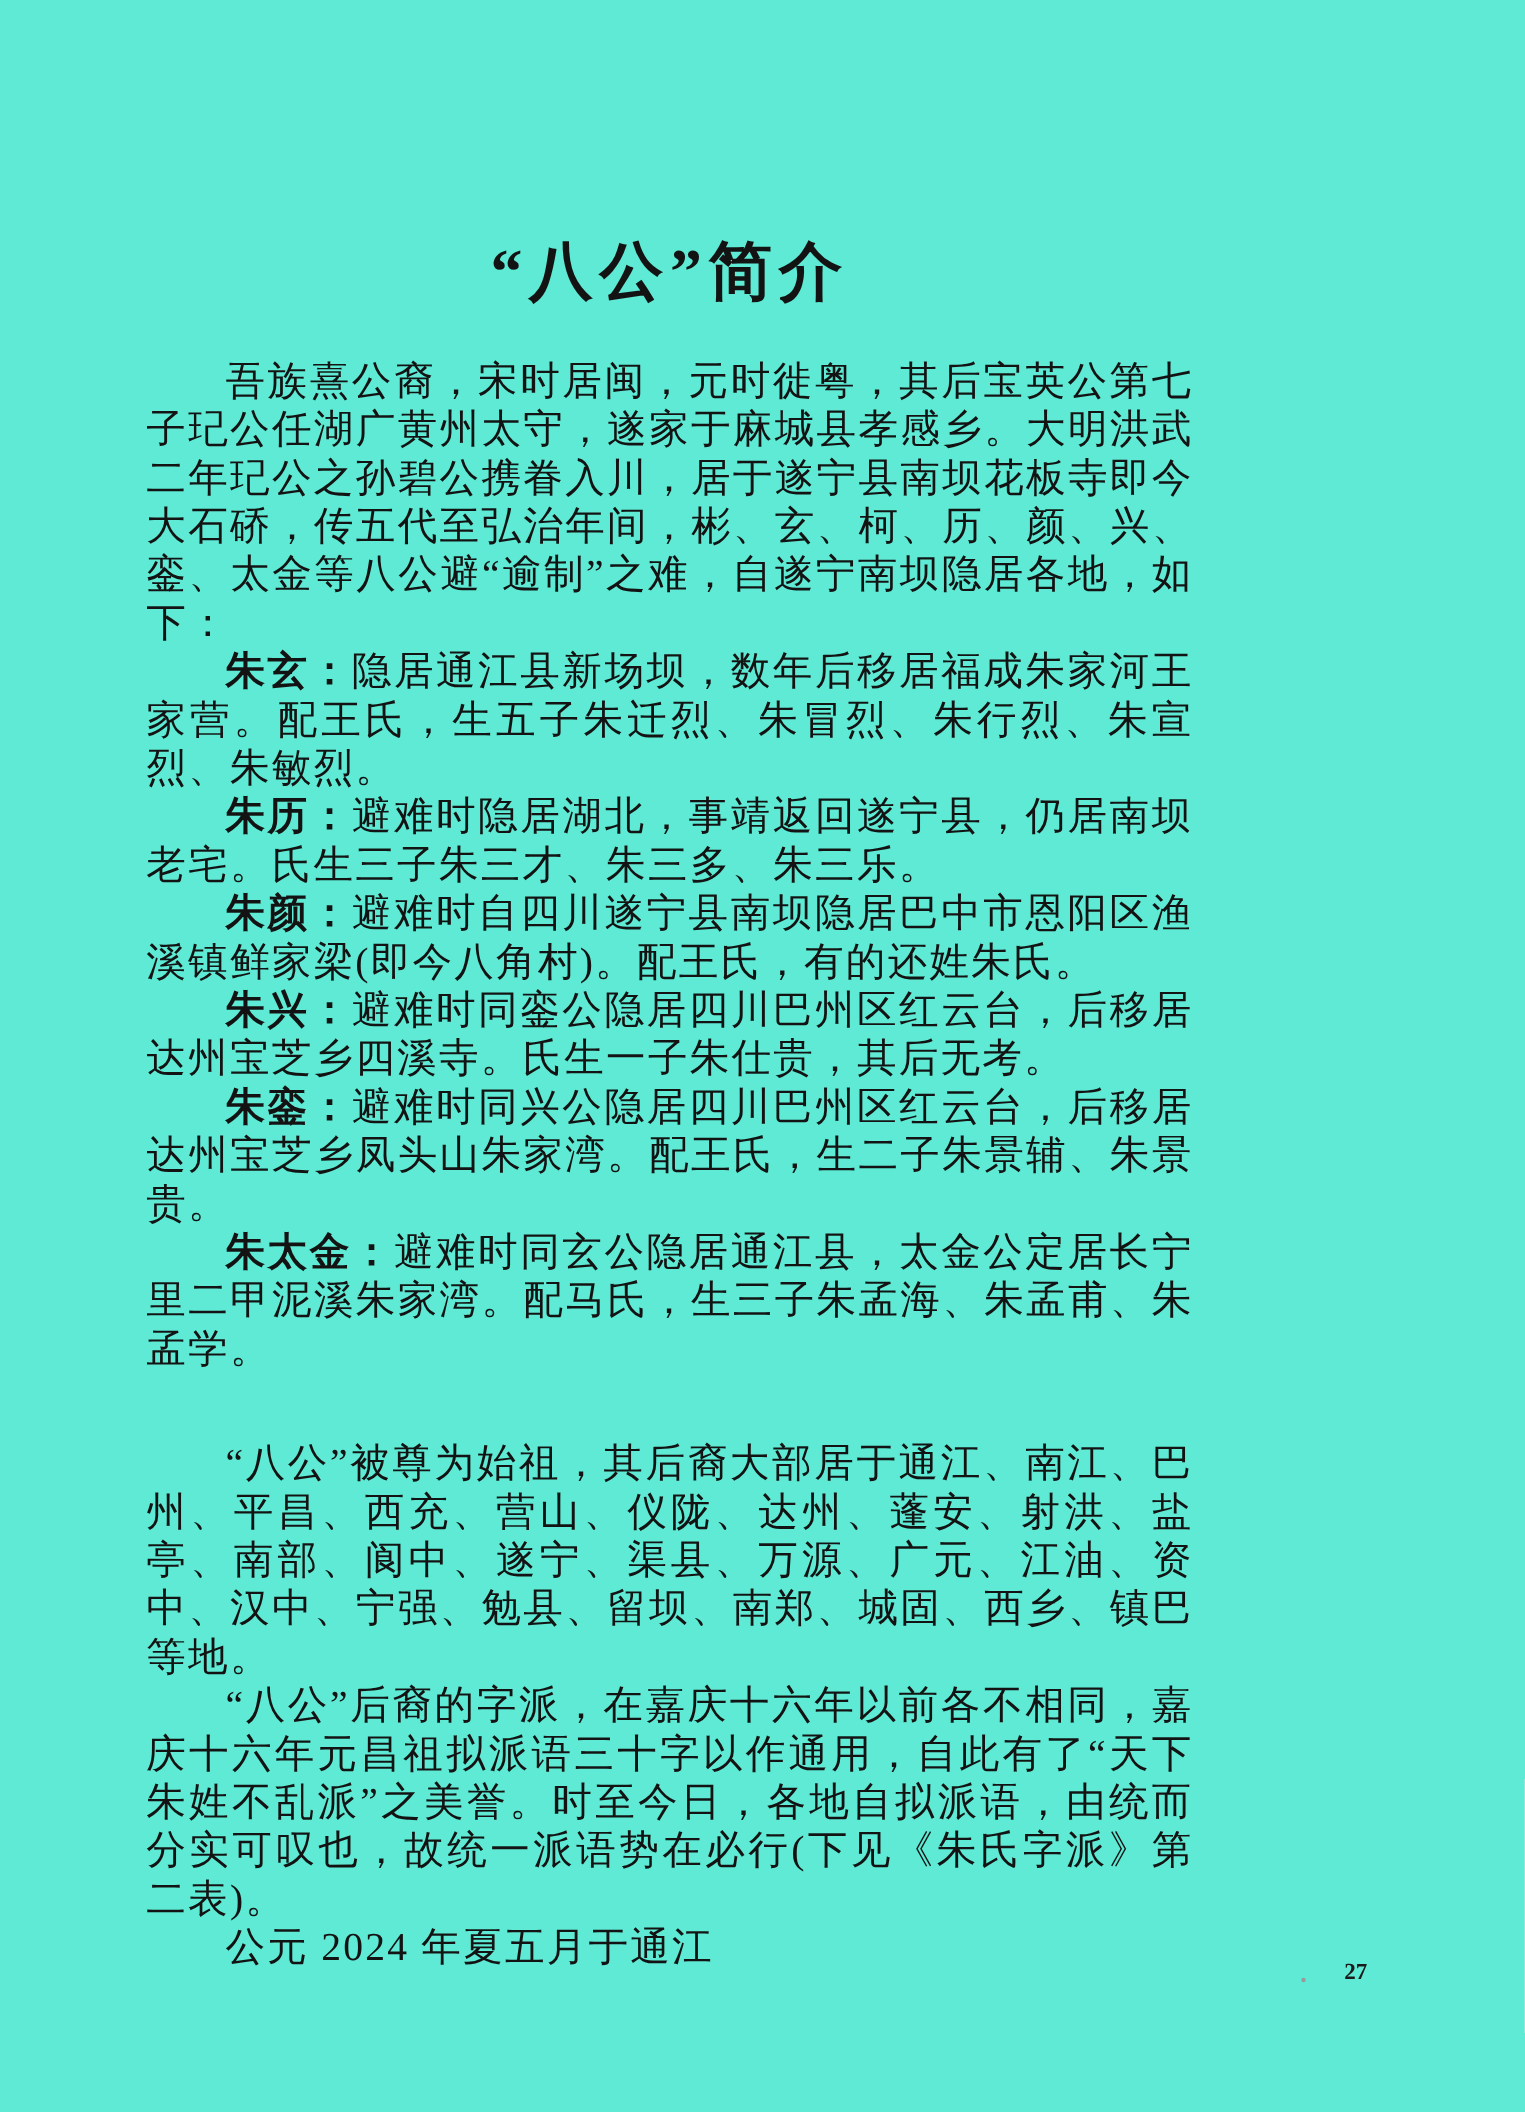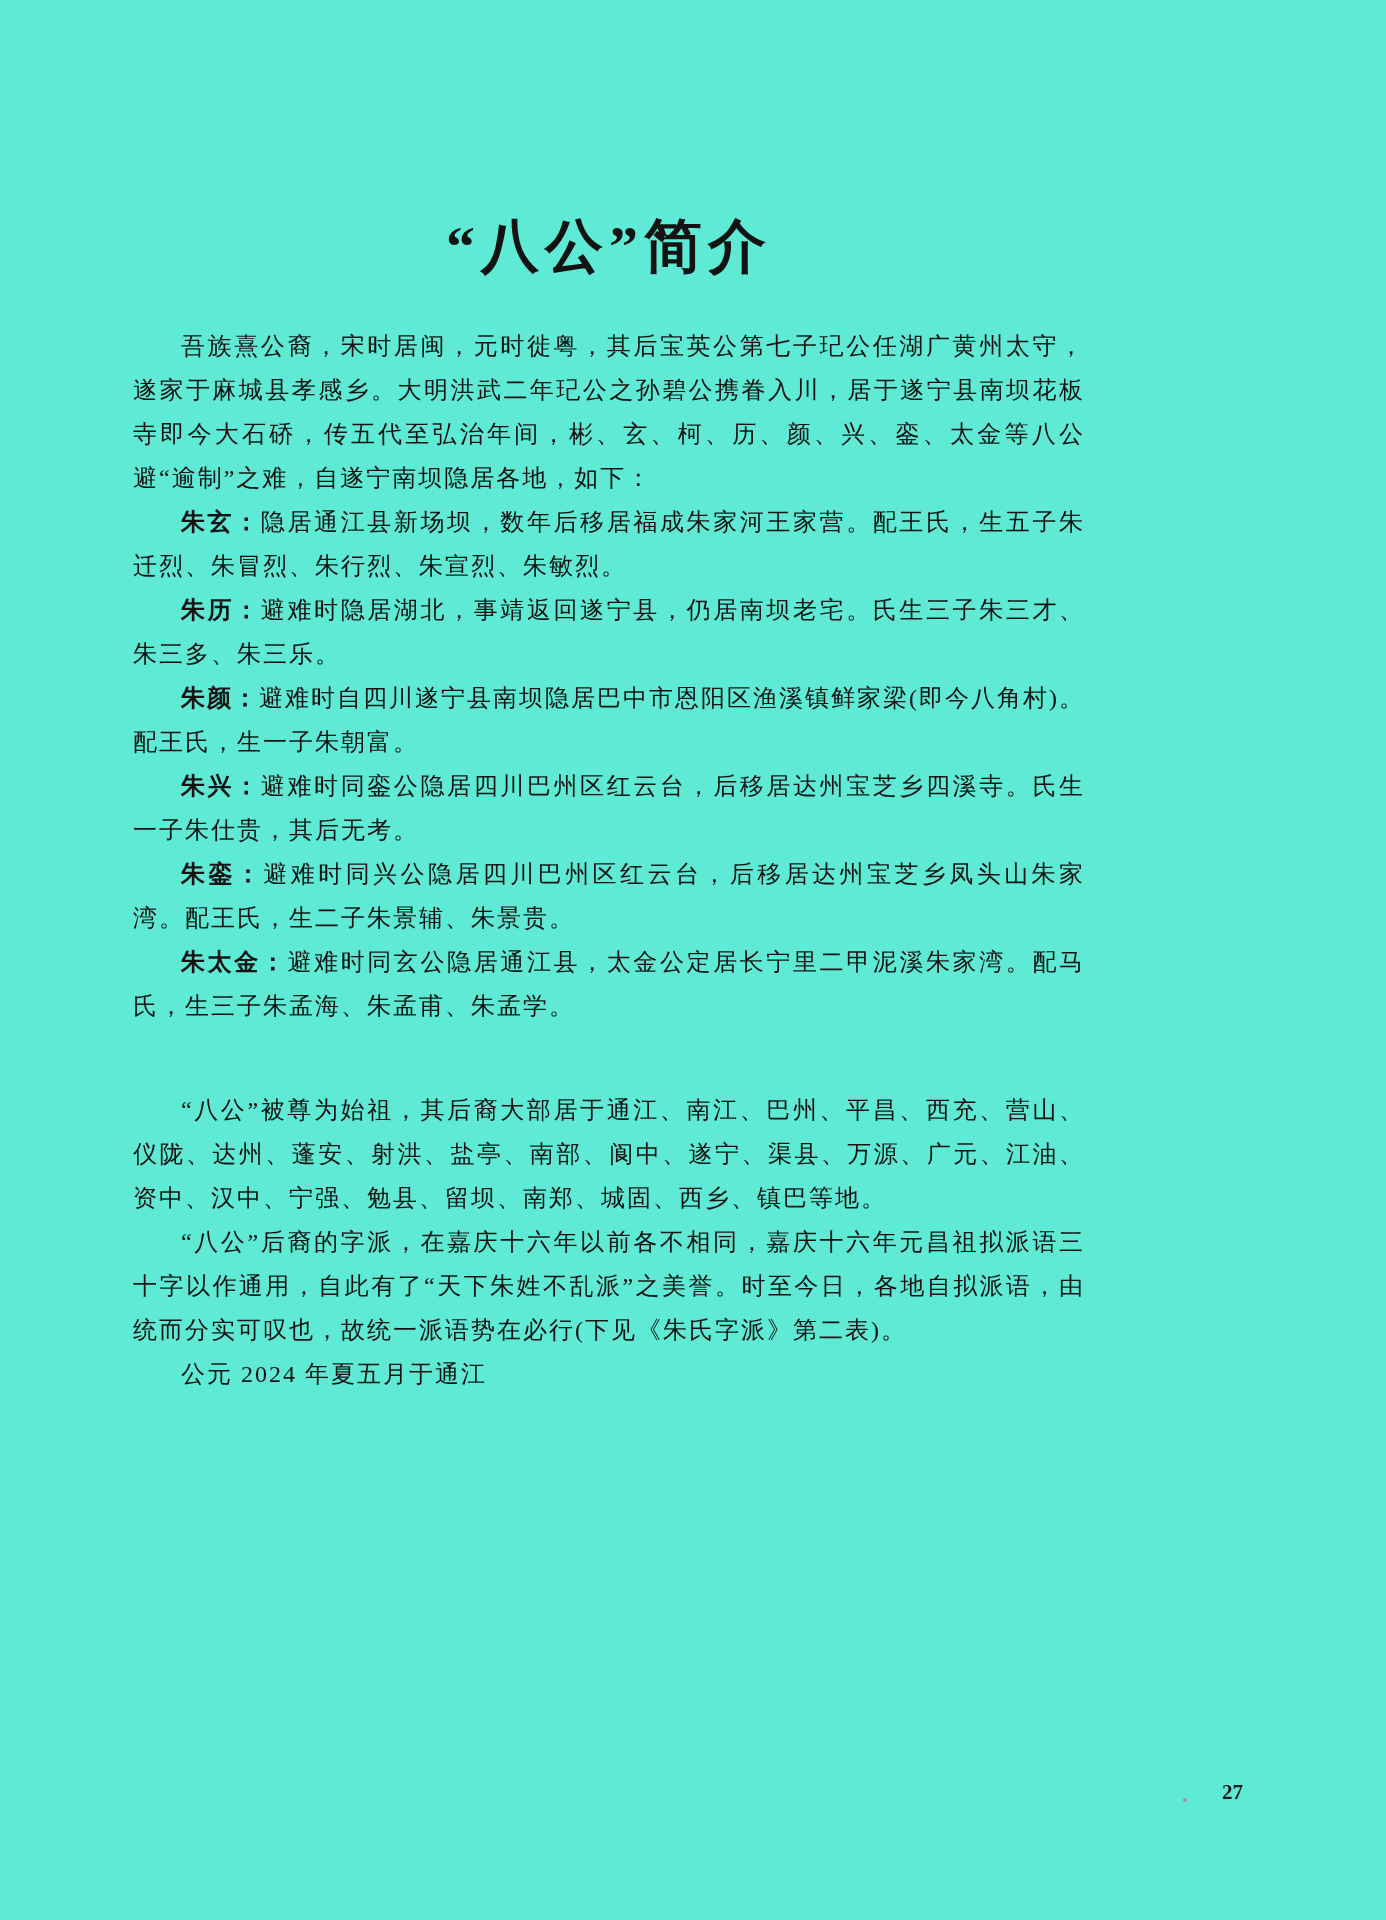--- a/index.html
+++ b/index.html
@@ -28,21 +28,21 @@
     margin: 0 0 40px 0;
     text-align: center;
     font-size: 58px;
     line-height: 74px;
     font-weight: bold;
     letter-spacing: 6px;
   }
   .body-text p {
     margin: 0;
     text-indent: 2em;
-    font-size: 24px;
+    font-size: 36px;
     line-height: 44px;
     letter-spacing: 2px;
     text-align: justify;
     text-justify: inter-ideograph;
   }
   .body-text p b {
     font-weight: bold;
   }
   p.closing-first {
     margin-top: 60px;
@@ -86,21 +86,21 @@
     <div class="body-text">
 
       <p>吾族熹公裔，宋时居闽，元时徙粤，其后宝英公第七子玘公任湖广黄州太守，遂家于麻城县孝感乡。大明洪武二年玘公之孙碧公携眷入川，居于遂宁县南坝花板寺即今大石硚，传五代至弘治年间，彬、玄、柯、历、颜、兴、銮、太金等八公避“逾制”之难，自遂宁南坝隐居各地，如下：</p>
 
 
       <p><b>朱玄：</b><span>隐居通江县新场坝，数年后移居福成朱家河王家营。配王氏，生五子朱迁烈、朱冒烈、朱行烈、朱宣烈、朱敏烈。</span></p>
 
 
       <p><b>朱历：</b><span>避难时隐居湖北，事靖返回遂宁县，仍居南坝老宅。氏生三子朱三才、朱三多、朱三乐。</span></p>
 
-      <p><b>朱颜：</b><span>避难时自四川遂宁县南坝隐居巴中市恩阳区渔溪镇鲜家梁(即今八角村)。配王氏，生一子朱朝富。</span></p>
+      <p><b>朱颜：</b><span>避难时自四川遂宁县南坝隐居巴中市恩阳区渔溪镇鲜家梁(即今八角村)。配王氏，有的还姓朱氏。</span></p>
 
       <p><b>朱兴：</b><span>避难时同銮公隐居四川巴州区红云台，后移居达州宝芝乡四溪寺。氏生一子朱仕贵，其后无考。</span></p>
 
       <p><b>朱銮：</b><span>避难时同兴公隐居四川巴州区红云台，后移居达州宝芝乡凤头山朱家湾。配王氏，生二子朱景辅、朱景贵。</span></p>
 
       <p><b>朱太金：</b><span>避难时同玄公隐居通江县，太金公定居长宁里二甲泥溪朱家湾。配马氏，生三子朱孟海、朱孟甫、朱孟学。</span></p>
 
       <p class="closing-first">“八公”被尊为始祖，其后裔大部居于通江、南江、巴州、平昌、西充、营山、仪陇、达州、蓬安、射洪、盐亭、南部、阆中、遂宁、渠县、万源、广元、江油、资中、汉中、宁强、勉县、留坝、南郑、城固、西乡、镇巴等地。</p>
 
       <p>“八公”后裔的字派，在嘉庆十六年以前各不相同，嘉庆十六年元昌祖拟派语三十字以作通用，自此有了“天下朱姓不乱派”之美誉。时至今日，各地自拟派语，由统而分实可叹也，故统一派语势在必行(下见《朱氏字派》第二表)。</p>

